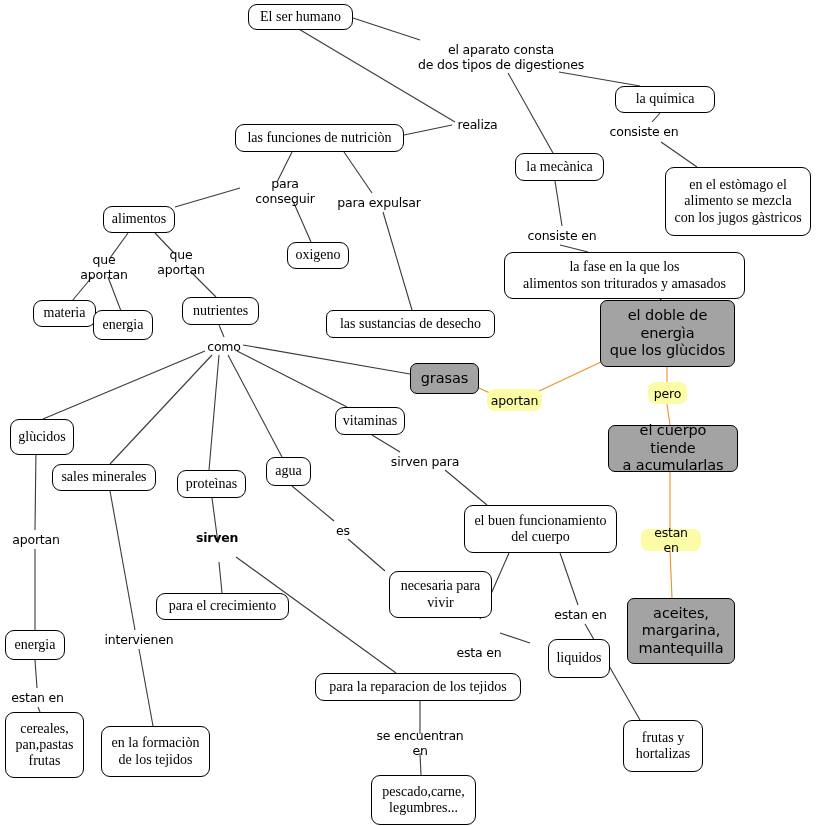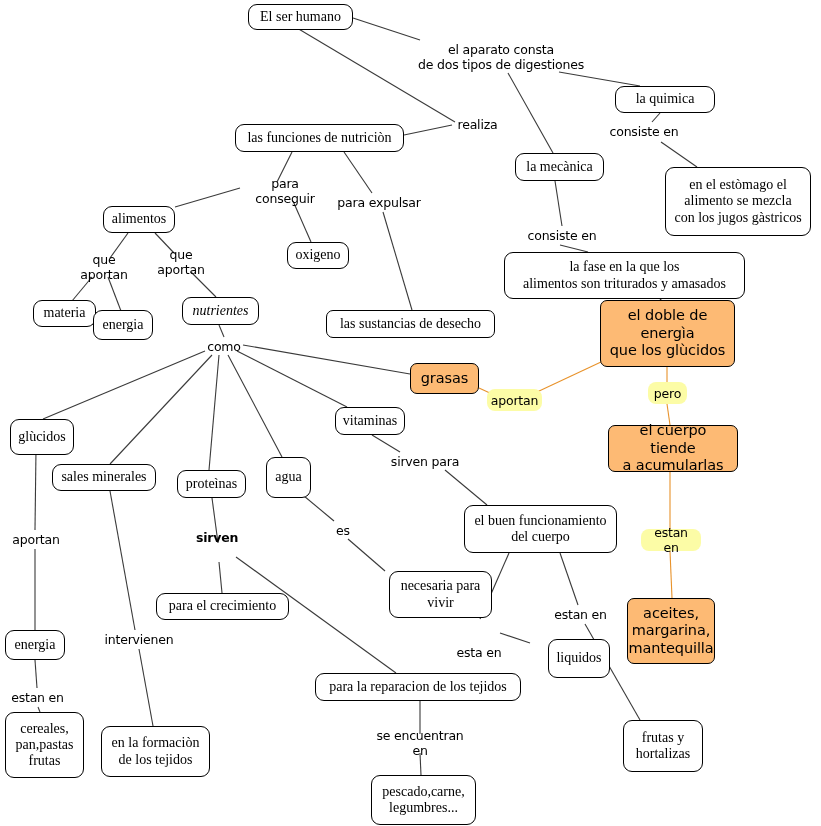--- a/index.html
+++ b/index.html
@@ -35,21 +35,21 @@
     border-radius: 9px;
     background: #ffffff;
     color: #000000;
     font-family: "Liberation Serif", serif;
     font-size: 14px;
     line-height: 1.15;
     padding: 2px 6px;
     white-space: pre-line;
   }
   .node.orange {
-    background: #fdba74;
+    background: #a3a3a3;
     border: 1px solid #000000;
     border-radius: 7px;
     font-family: "DejaVu Sans", sans-serif;
     font-size: 14.5px;
     line-height: 1.2;
     letter-spacing: -0.1px;
   }
   .linklabel {
     position: absolute;
     box-sizing: border-box;
@@ -140,36 +140,36 @@
 con los jugos gàstricos</div>
       <div class="node" style="left: 103px; top: 206px; width: 72px; height: 27px;">alimentos</div>
       <div class="node" style="left: 287px; top: 242px; width: 62px; height: 27px;">oxigeno</div>
       <div class="node" style="left: 504px; top: 252px; width: 241px; height: 47px;">la fase en la que los
 alimentos son triturados y amasados</div>
       <div class="node" style="left: 33px; top: 300px; width: 63px; height: 27px;">materia</div>
       <div class="node" style="left: 93px; top: 310px; width: 60px; height: 30px;">energia</div>
       <div class="node orange" style="left: 600px; top: 300px; width: 135px; height: 67px;">el doble de
 energìa
 que los glùcidos</div>
-      <div class="node" style="left: 182px; top: 297px; width: 77px; height: 28px; font-style: italic;">nutrientes</div>
+      <div class="node" style="left: 182px; top: 297px; width: 77px; height: 28px;">nutrientes</div>
       <div class="node" style="left: 326px; top: 310px; width: 169px; height: 28px; border-radius: 7px;">las sustancias de desecho</div>
       <div class="node orange" style="left: 410px; top: 363px; width: 69px; height: 31px;">grasas</div>
       <div class="node" style="left: 335px; top: 407px; width: 70px; height: 28px;">vitaminas</div>
       <div class="node" style="left: 10px; top: 419px; width: 64px; height: 36px;">glùcidos</div>
       <div class="node orange" style="left: 608px; top: 425px; width: 130px; height: 47px;">el cuerpo tiende
 a acumularlas</div>
       <div class="node" style="left: 52px; top: 464px; width: 104px; height: 27px;">sales minerales</div>
-      <div class="node" style="left: 266px; top: 457px; width: 45px; height: 41px;">agua</div>
+      <div class="node" style="left: 266px; top: 457px; width: 45px; height: 29px;">agua</div>
       <div class="node" style="left: 177px; top: 470px; width: 69px; height: 28px;">proteìnas</div>
       <div class="node" style="left: 464px; top: 505px; width: 153px; height: 48px;">el buen funcionamiento
 del cuerpo</div>
       <div class="node" style="left: 156px; top: 593px; width: 133px; height: 27px;">para el crecimiento</div>
       <div class="node" style="left: 348px; top: 571px; width: 103px; height: 47px; margin-left: 41px;">necesaria para
 vivir</div>
-      <div class="node orange" style="left: 627px; top: 598px; width: 88px; height: 66px;">aceites,
+      <div class="node orange" style="left: 627px; top: 598px; width: 108px; height: 66px;">aceites,
 margarina,
 mantequilla</div>
       <div class="node" style="left: 5px; top: 630px; width: 60px; height: 30px;">energia</div>
       <div class="node" style="left: 548px; top: 639px; width: 62px; height: 39px;">liquidos</div>
       <div class="node" style="left: 315px; top: 673px; width: 206px; height: 28px;">para la reparacion de los tejidos</div>
       <div class="node" style="left: 623px; top: 720px; width: 80px; height: 52px;">frutas y
 hortalizas</div>
       <div class="node" style="left: 5px; top: 712px; width: 79px; height: 66px;">cereales,
 pan,pastas
 frutas</div>

